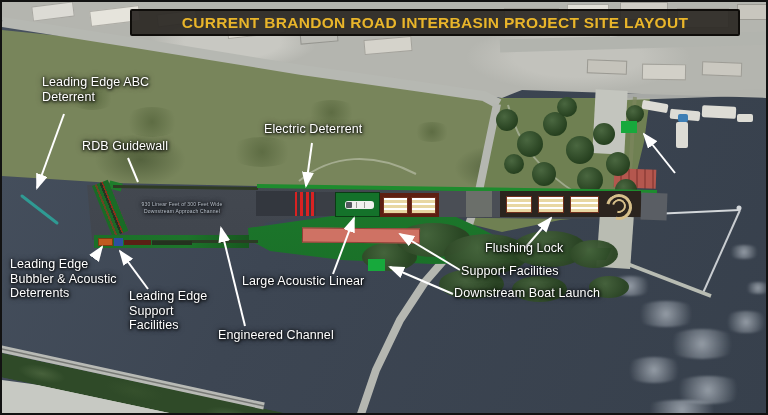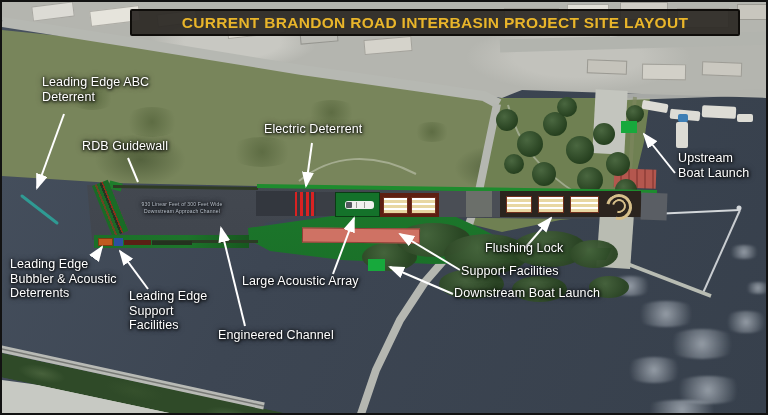--- a/index.html
+++ b/index.html
@@ -232,29 +232,27 @@
     <line x1="243" y1="324" x2="219" y2="226" stroke="#fff" stroke-width="2" marker-end="url(#arw)"></line>
     <line x1="523" y1="246" x2="549" y2="216" stroke="#fff" stroke-width="2" marker-end="url(#arw)"></line>
     <line x1="458" y1="268" x2="398" y2="232" stroke="#fff" stroke-width="2" marker-end="url(#arw)"></line>
     <line x1="451" y1="292" x2="388" y2="265" stroke="#fff" stroke-width="2" marker-end="url(#arw)"></line>
   </svg>
 
   <div class="abs map-label" style="left:40px;top:73px">Leading Edge ABC
 Deterrent</div>
   <div class="abs map-label" style="left:262px;top:120px">Electric Deterrent</div>
   <div class="abs map-label" style="left:80px;top:137px">RDB Guidewall</div>
-  <div class="abs map-label" style="left:676px;top:149px">Upstream
-Boat Launch</div>
   <div class="abs map-label" style="left:8px;top:255px">Leading Edge
 Bubbler &amp; Acoustic
 Deterrents</div>
   <div class="abs map-label" style="left:127px;top:287px">Leading Edge
 Support
 Facilities</div>
-  <div class="abs map-label" style="left:240px;top:272px">Large Acoustic Array</div>
+  <div class="abs map-label" style="left:240px;top:272px">Large Acoustic Linear</div>
   <div class="abs map-label" style="left:216px;top:326px">Engineered Channel</div>
   <div class="abs map-label" style="left:483px;top:239px">Flushing Lock</div>
   <div class="abs map-label" style="left:459px;top:262px">Support Facilities</div>
   <div class="abs map-label" style="left:452px;top:284px">Downstream Boat Launch</div>
   <div class="abs map-label" id="channel-note">930 Linear Feet of 300 Feet Wide
 Downstream Approach Channel</div>
 
   <div class="abs" id="title-bar">
     <span id="title-text">CURRENT BRANDON ROAD INTERBASIN PROJECT  SITE LAYOUT</span>
   </div>

